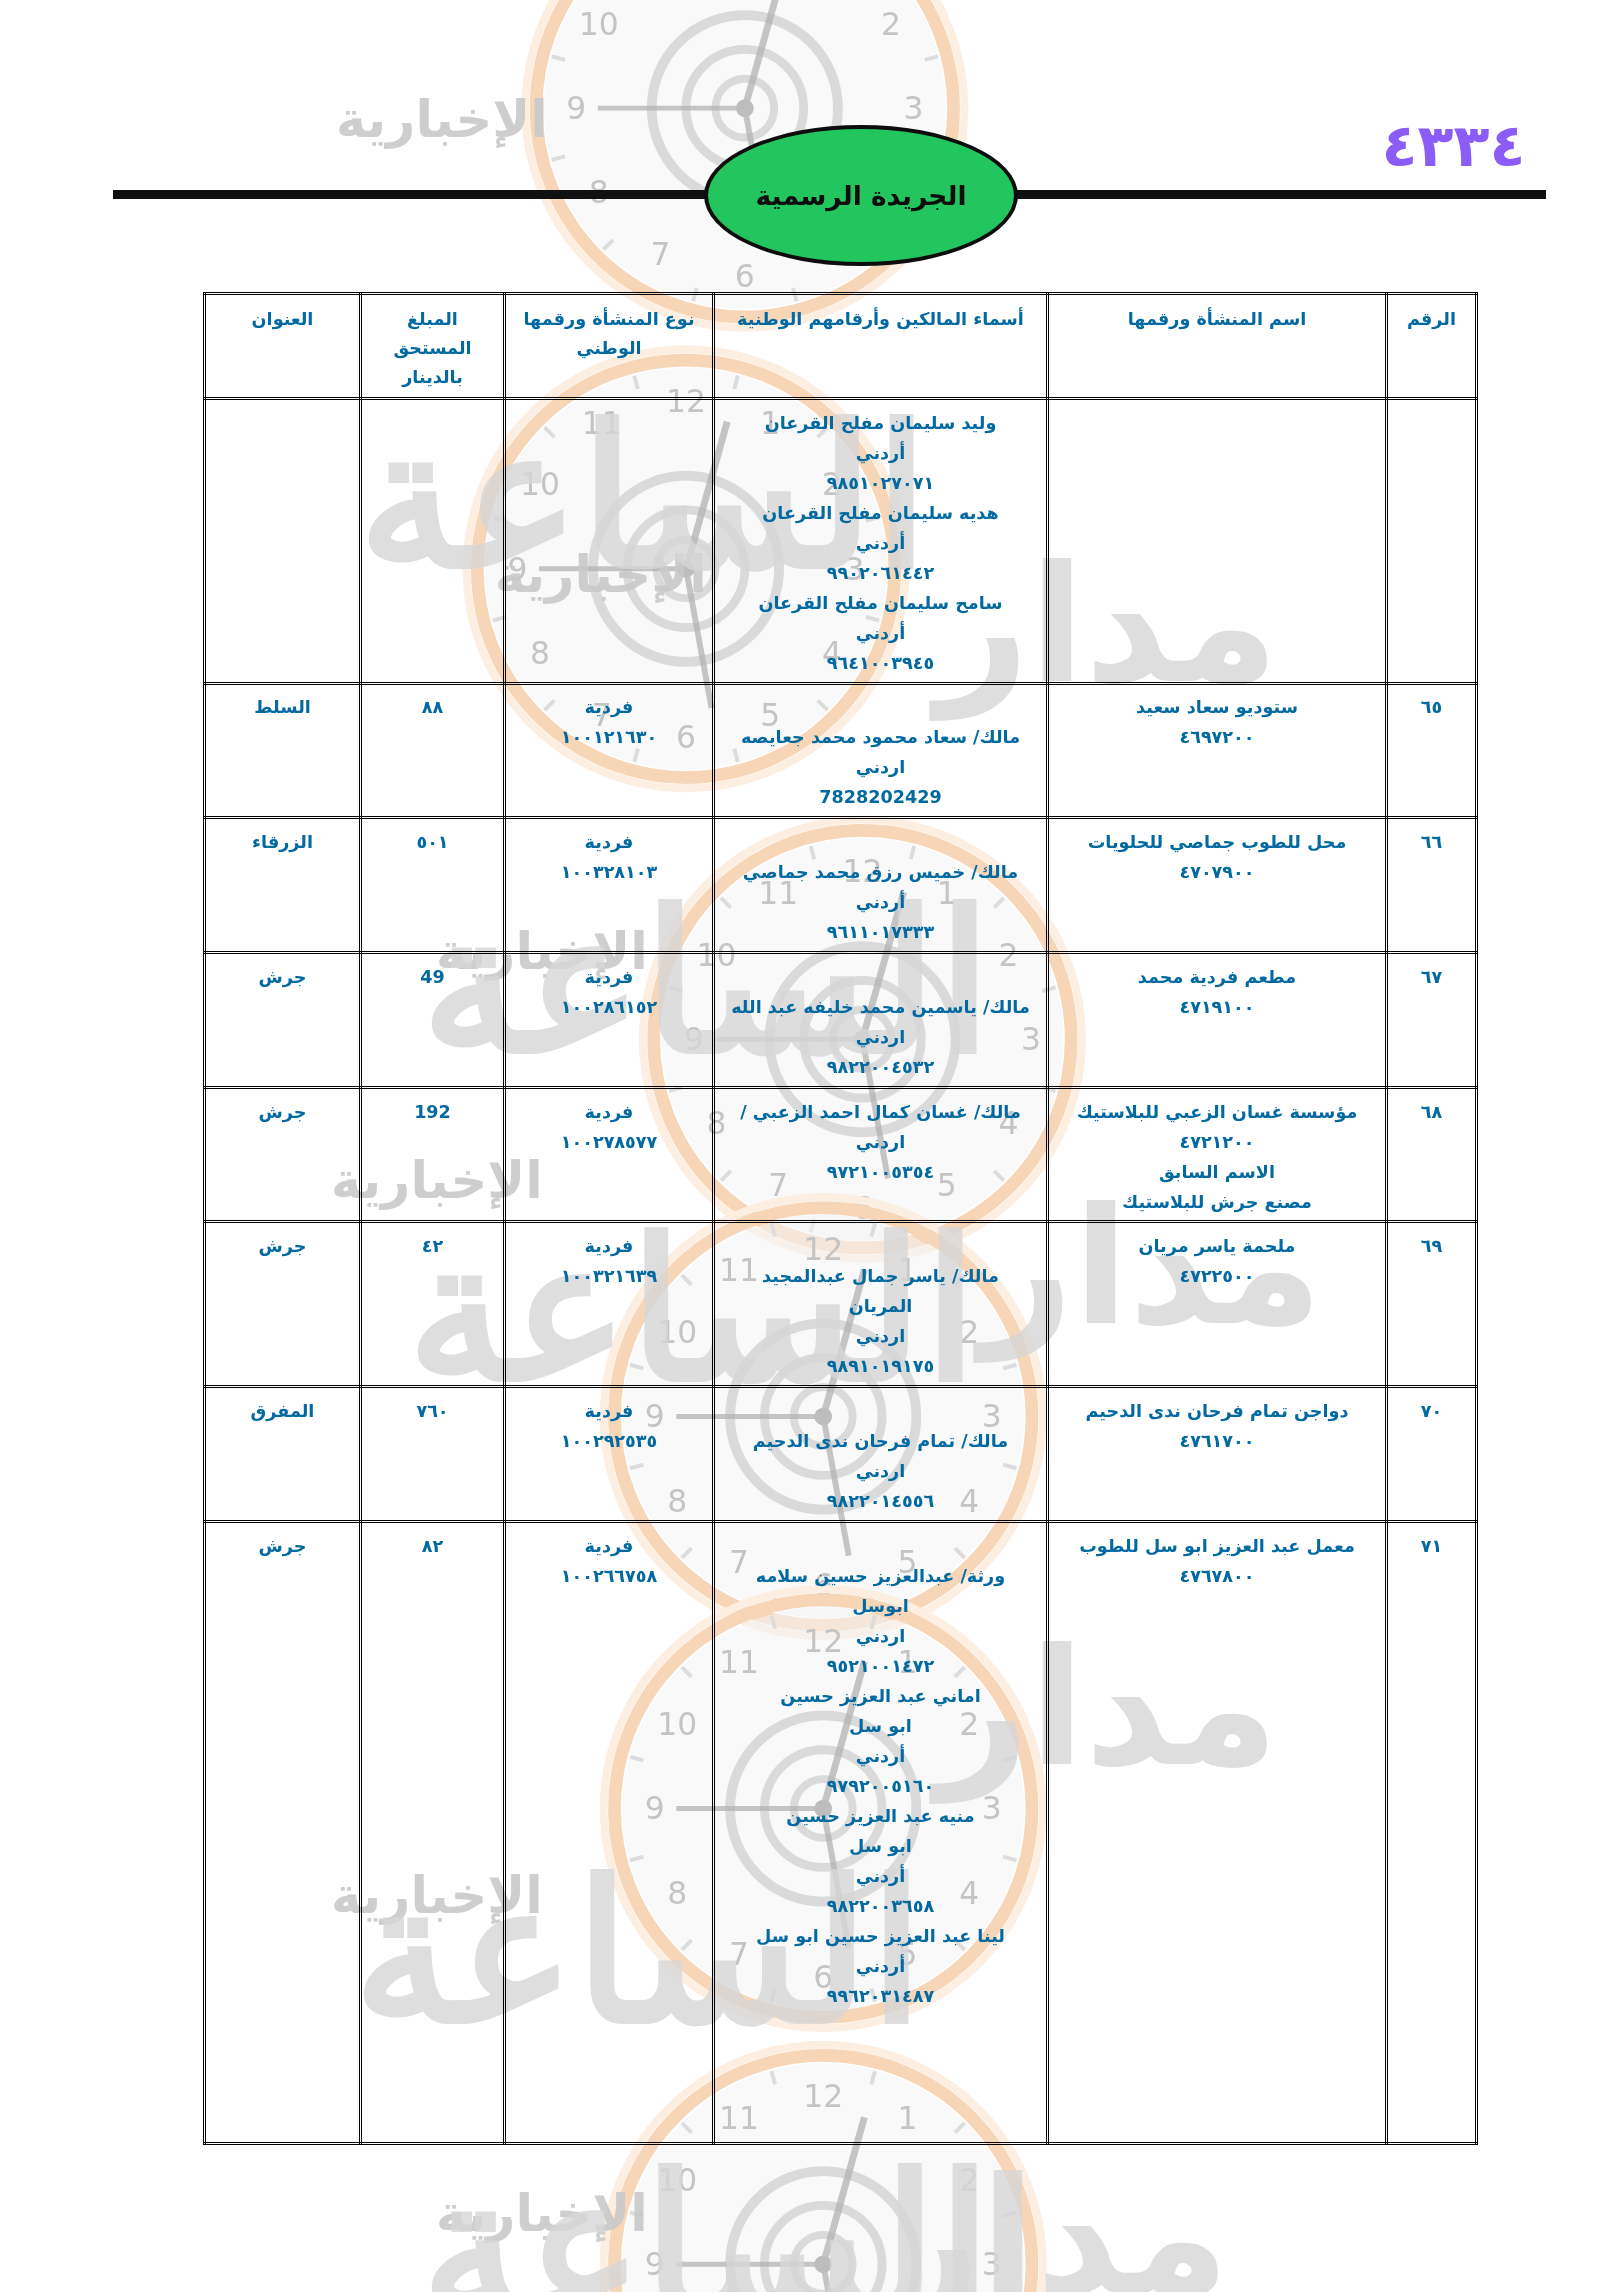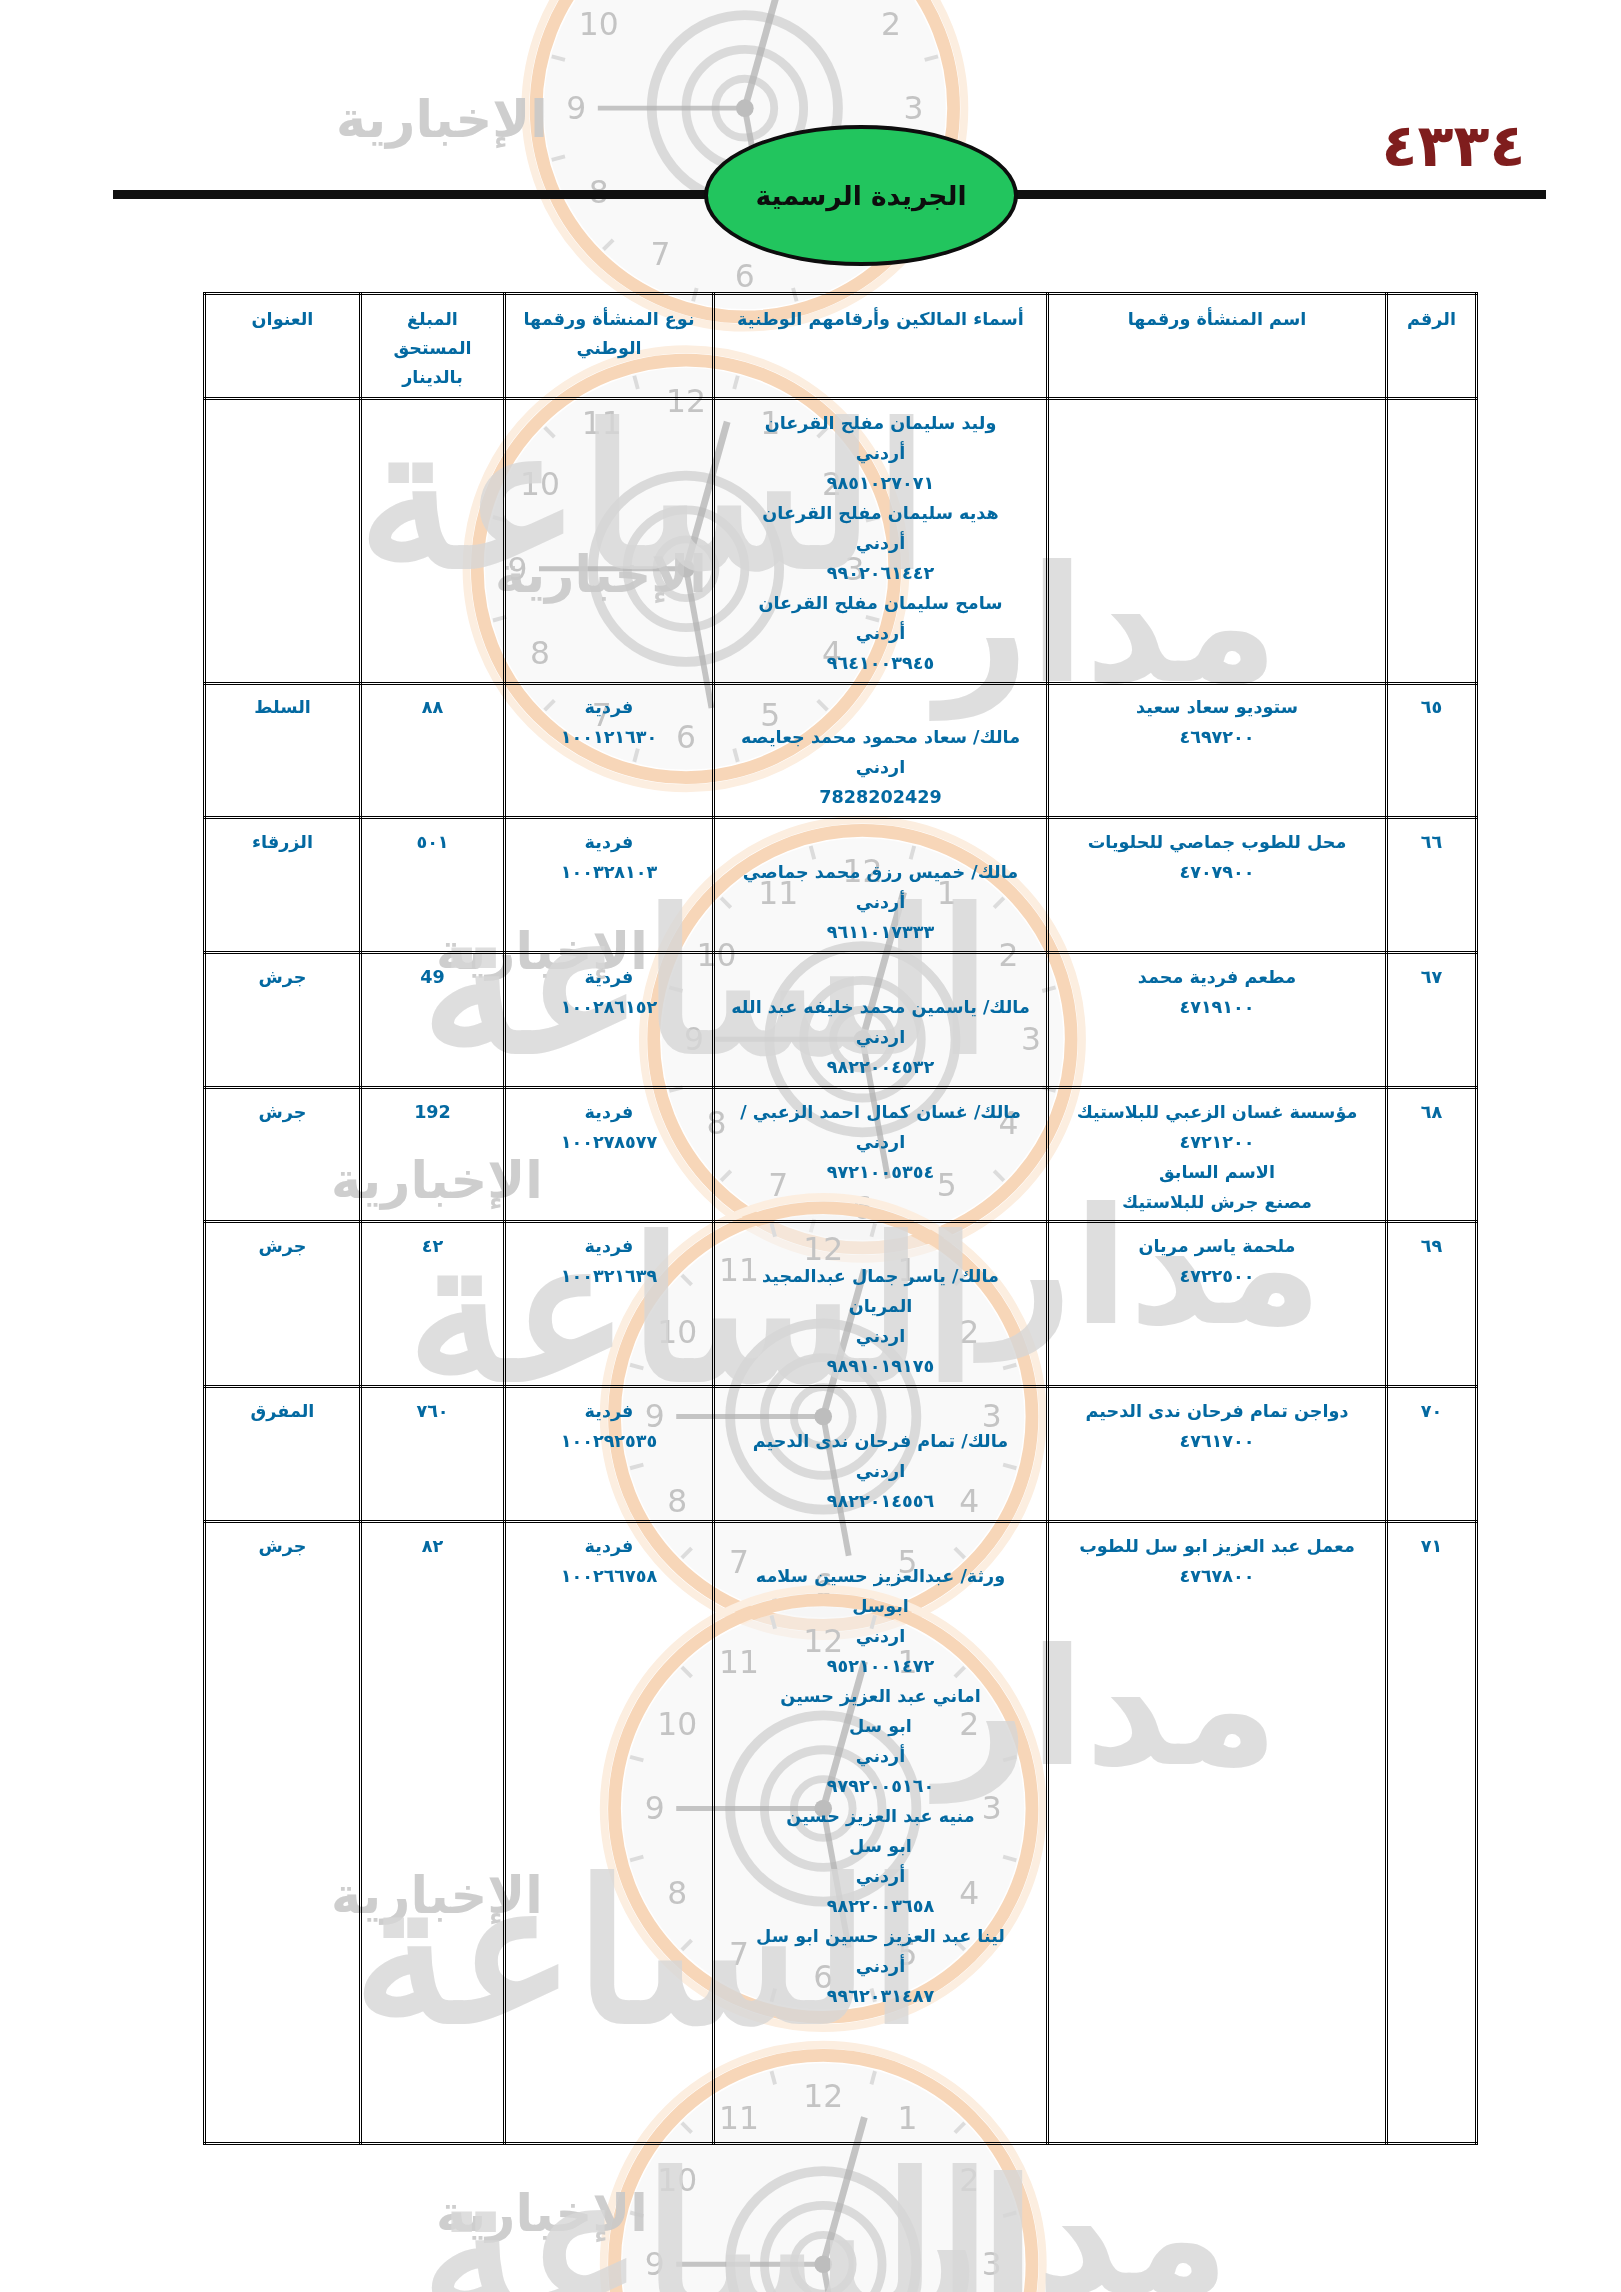--- a/index.html
+++ b/index.html
@@ -41,21 +41,21 @@
     background:#101010;
     z-index:1;
   }
   .page-number{
     position:absolute;
     left:1370px;top:116px;
     width:167px;
     text-align:center;
     font-size:59px;
     font-weight:bold;
-    color:#7f1d1d;
+    color:#8b5cf6;
     z-index:2;
     line-height:1;
   }
   .masthead{
     position:absolute;
     left:704px;top:125px;
     width:306px;height:133px;
     background:#22c55e;
     border:4.9px solid #0d0d0d;
     border-radius:50%;

